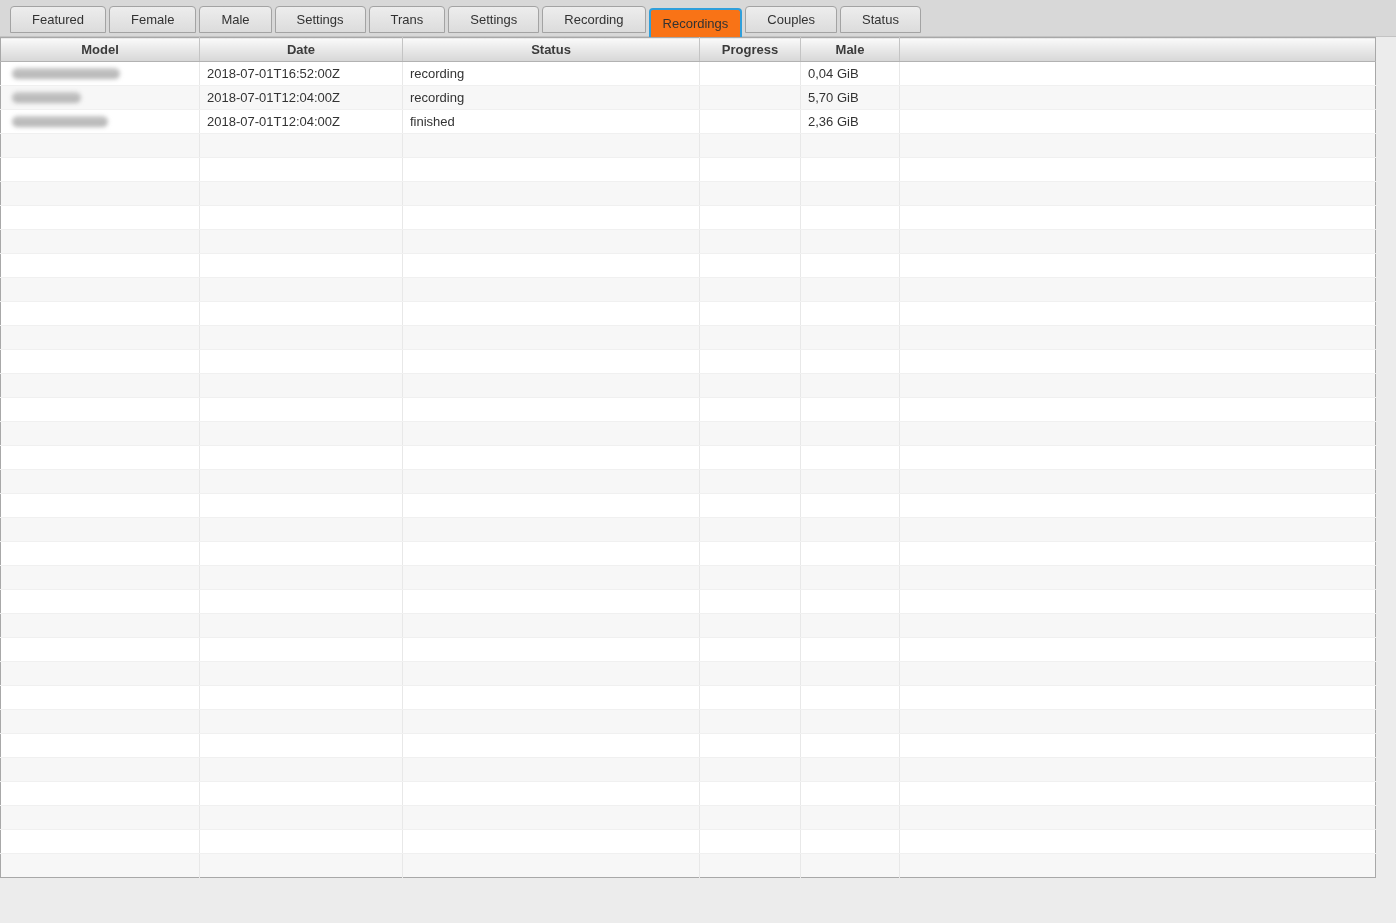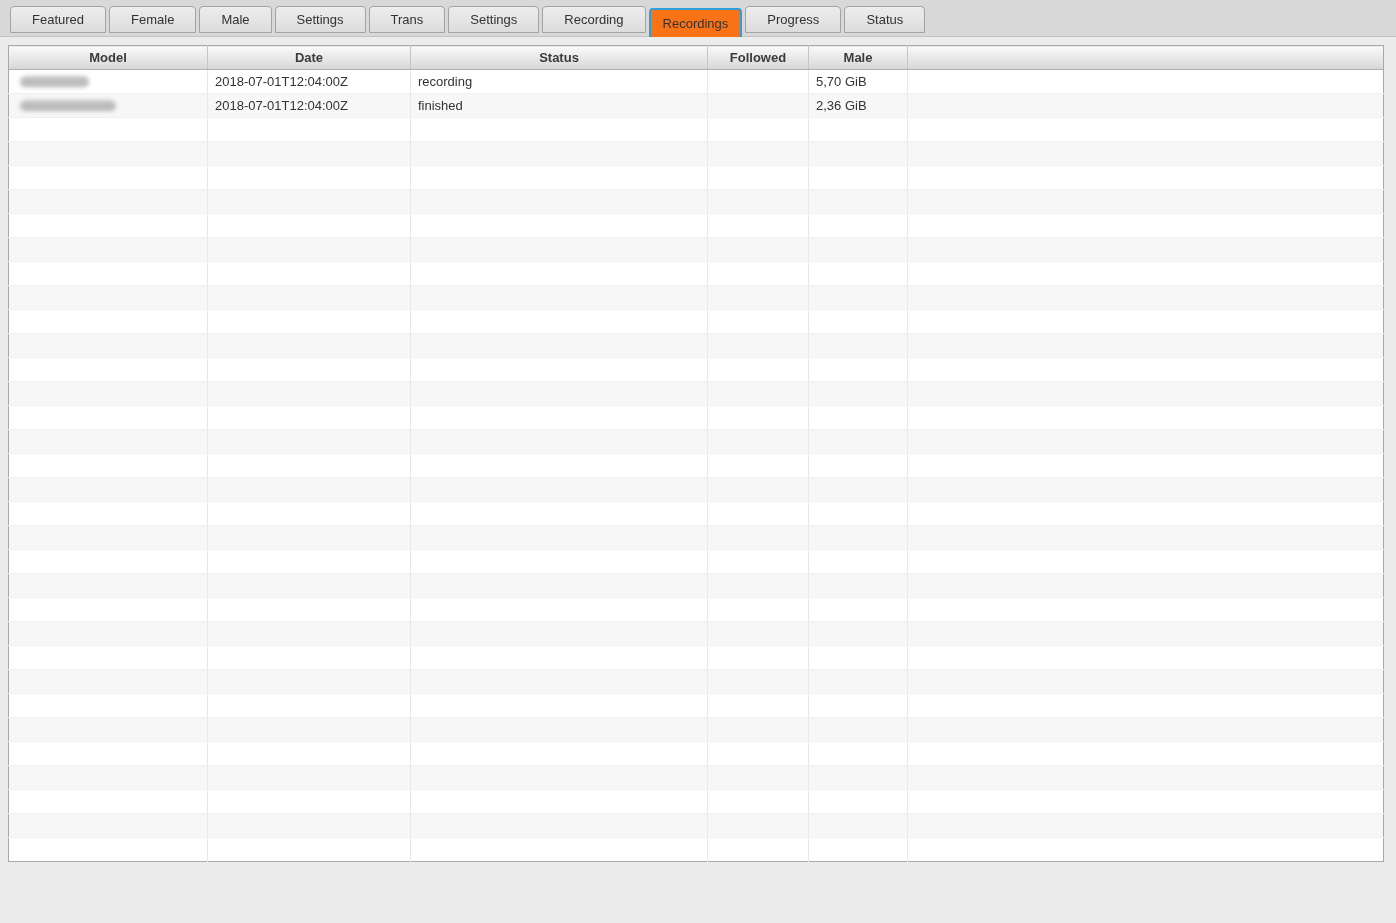--- a/index.html
+++ b/index.html
@@ -36,21 +36,21 @@
     padding: 6px 12px 6px;
     margin-bottom: -1px;
     background: #f97316;
     border: 2px solid #2f9fdb;
     border-bottom: none;
     position: relative;
     z-index: 2;
   }
 
   
-  .content { padding: 8px; }
+  .content { padding: 0; }
   table.recordings {
     width: 1376px;
     table-layout: fixed;
     border-collapse: collapse;
     background: #ffffff;
     border: 1px solid #a8a8a8;
   }
   col.c-model    { width: 199px; }
   col.c-date     { width: 203px; }
   col.c-status   { width: 297px; }
@@ -101,45 +101,55 @@
 
 <div class="tabbar">
     <div class="tab">Featured</div>
     <div class="tab">Female</div>
     <div class="tab">Male</div>
     <div class="tab">Settings</div>
     <div class="tab">Trans</div>
     <div class="tab">Settings</div>
     <div class="tab">Recording</div>
     <div class="tab active" style="border-color: rgb(47, 159, 219);">Recordings</div>
-    <div class="tab">Progress</div>
+    <div class="tab">Couples</div>
     <div class="tab">Status</div>
   </div>
 
 <div class="content">
   <table class="recordings">
     <colgroup>
       <col class="c-model">
         <col class="c-date">
         <col class="c-status">
       <col class="c-progress">
         <col class="c-size">
         <col class="c-spacer">
     </colgroup>
     <thead>
       <tr>
           <th>Model</th>
           <th>Date</th>
           <th>Status</th>
-          <th>Followed</th>
+          <th>Progress</th>
           <th>Male</th>
           <th></th>
         </tr>
     </thead>
     <tbody>
+        <tr>
+          <td>
+            <div class="blur-blob" style="width: 108px;"></div>
+          </td>
+          <td>2018-07-01T16:52:00Z</td>
+          <td>recording</td>
+          <td></td>
+          <td>0,04 GiB</td>
+          <td></td>
+        </tr>
         <tr>
           <td>
             <div class="blur-blob" style="width: 69px;"></div>
           </td>
           <td>2018-07-01T12:04:00Z</td>
           <td>recording</td>
           <td></td>
           <td>5,70 GiB</td>
           <td></td>
         </tr>

